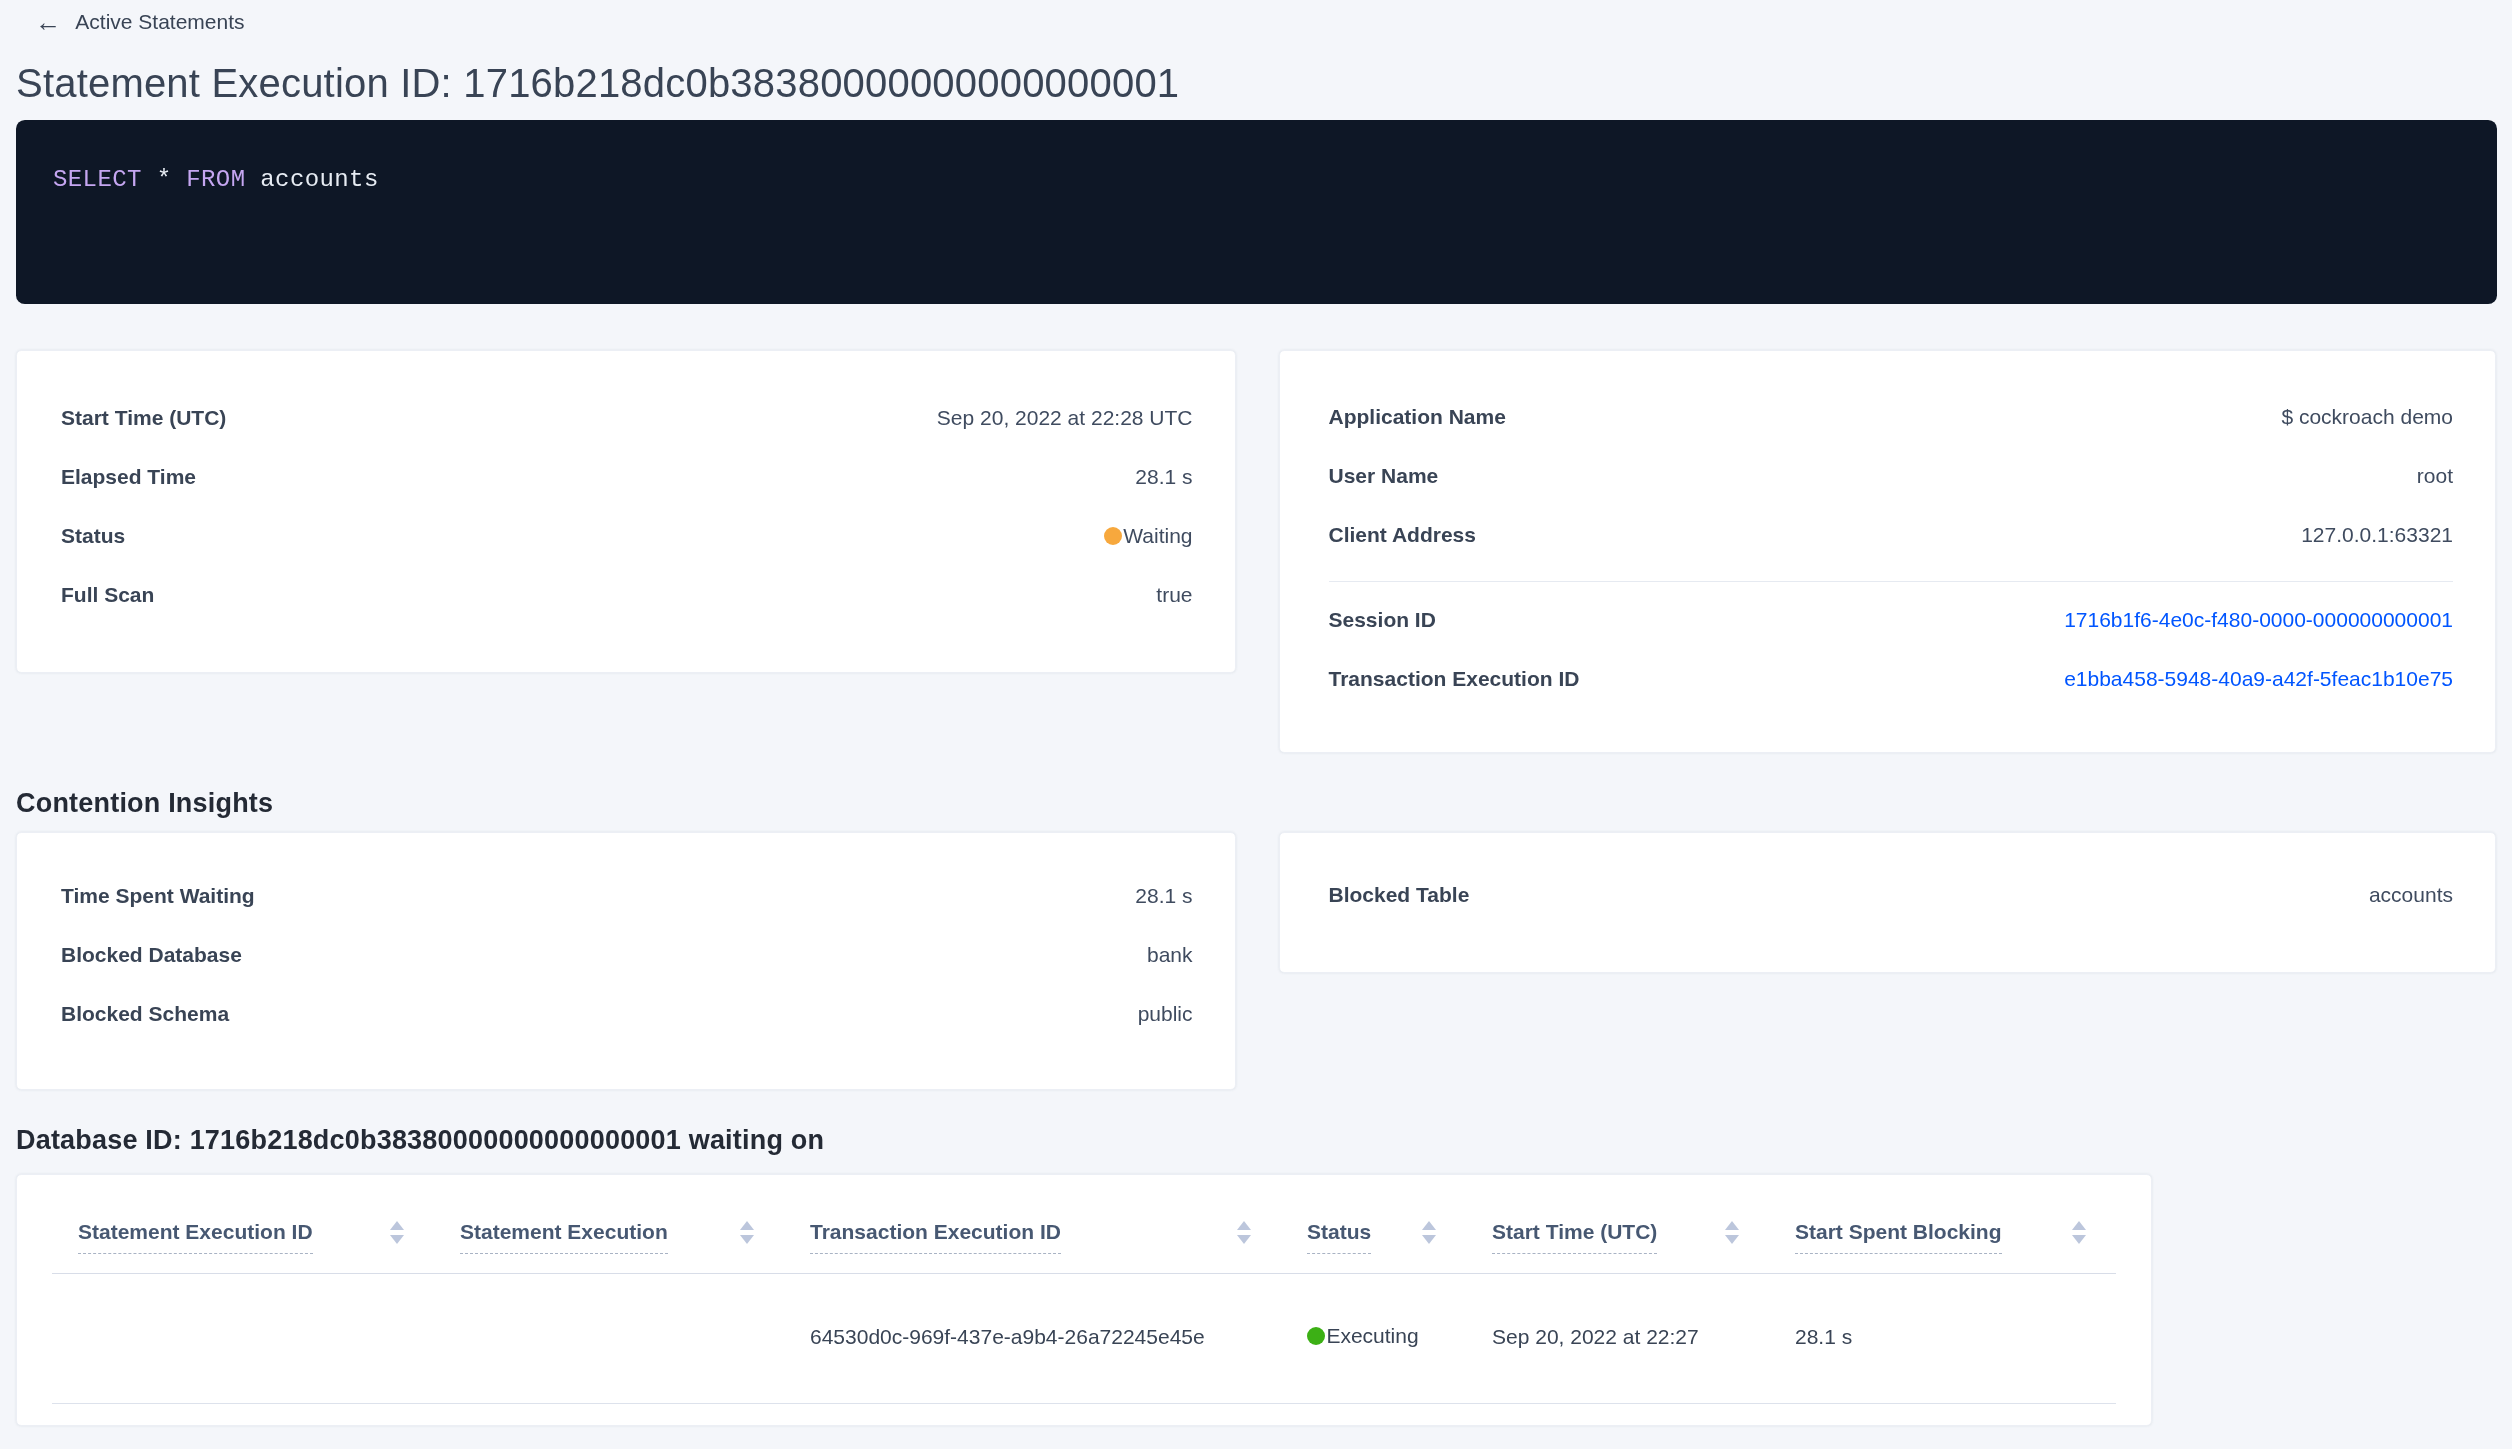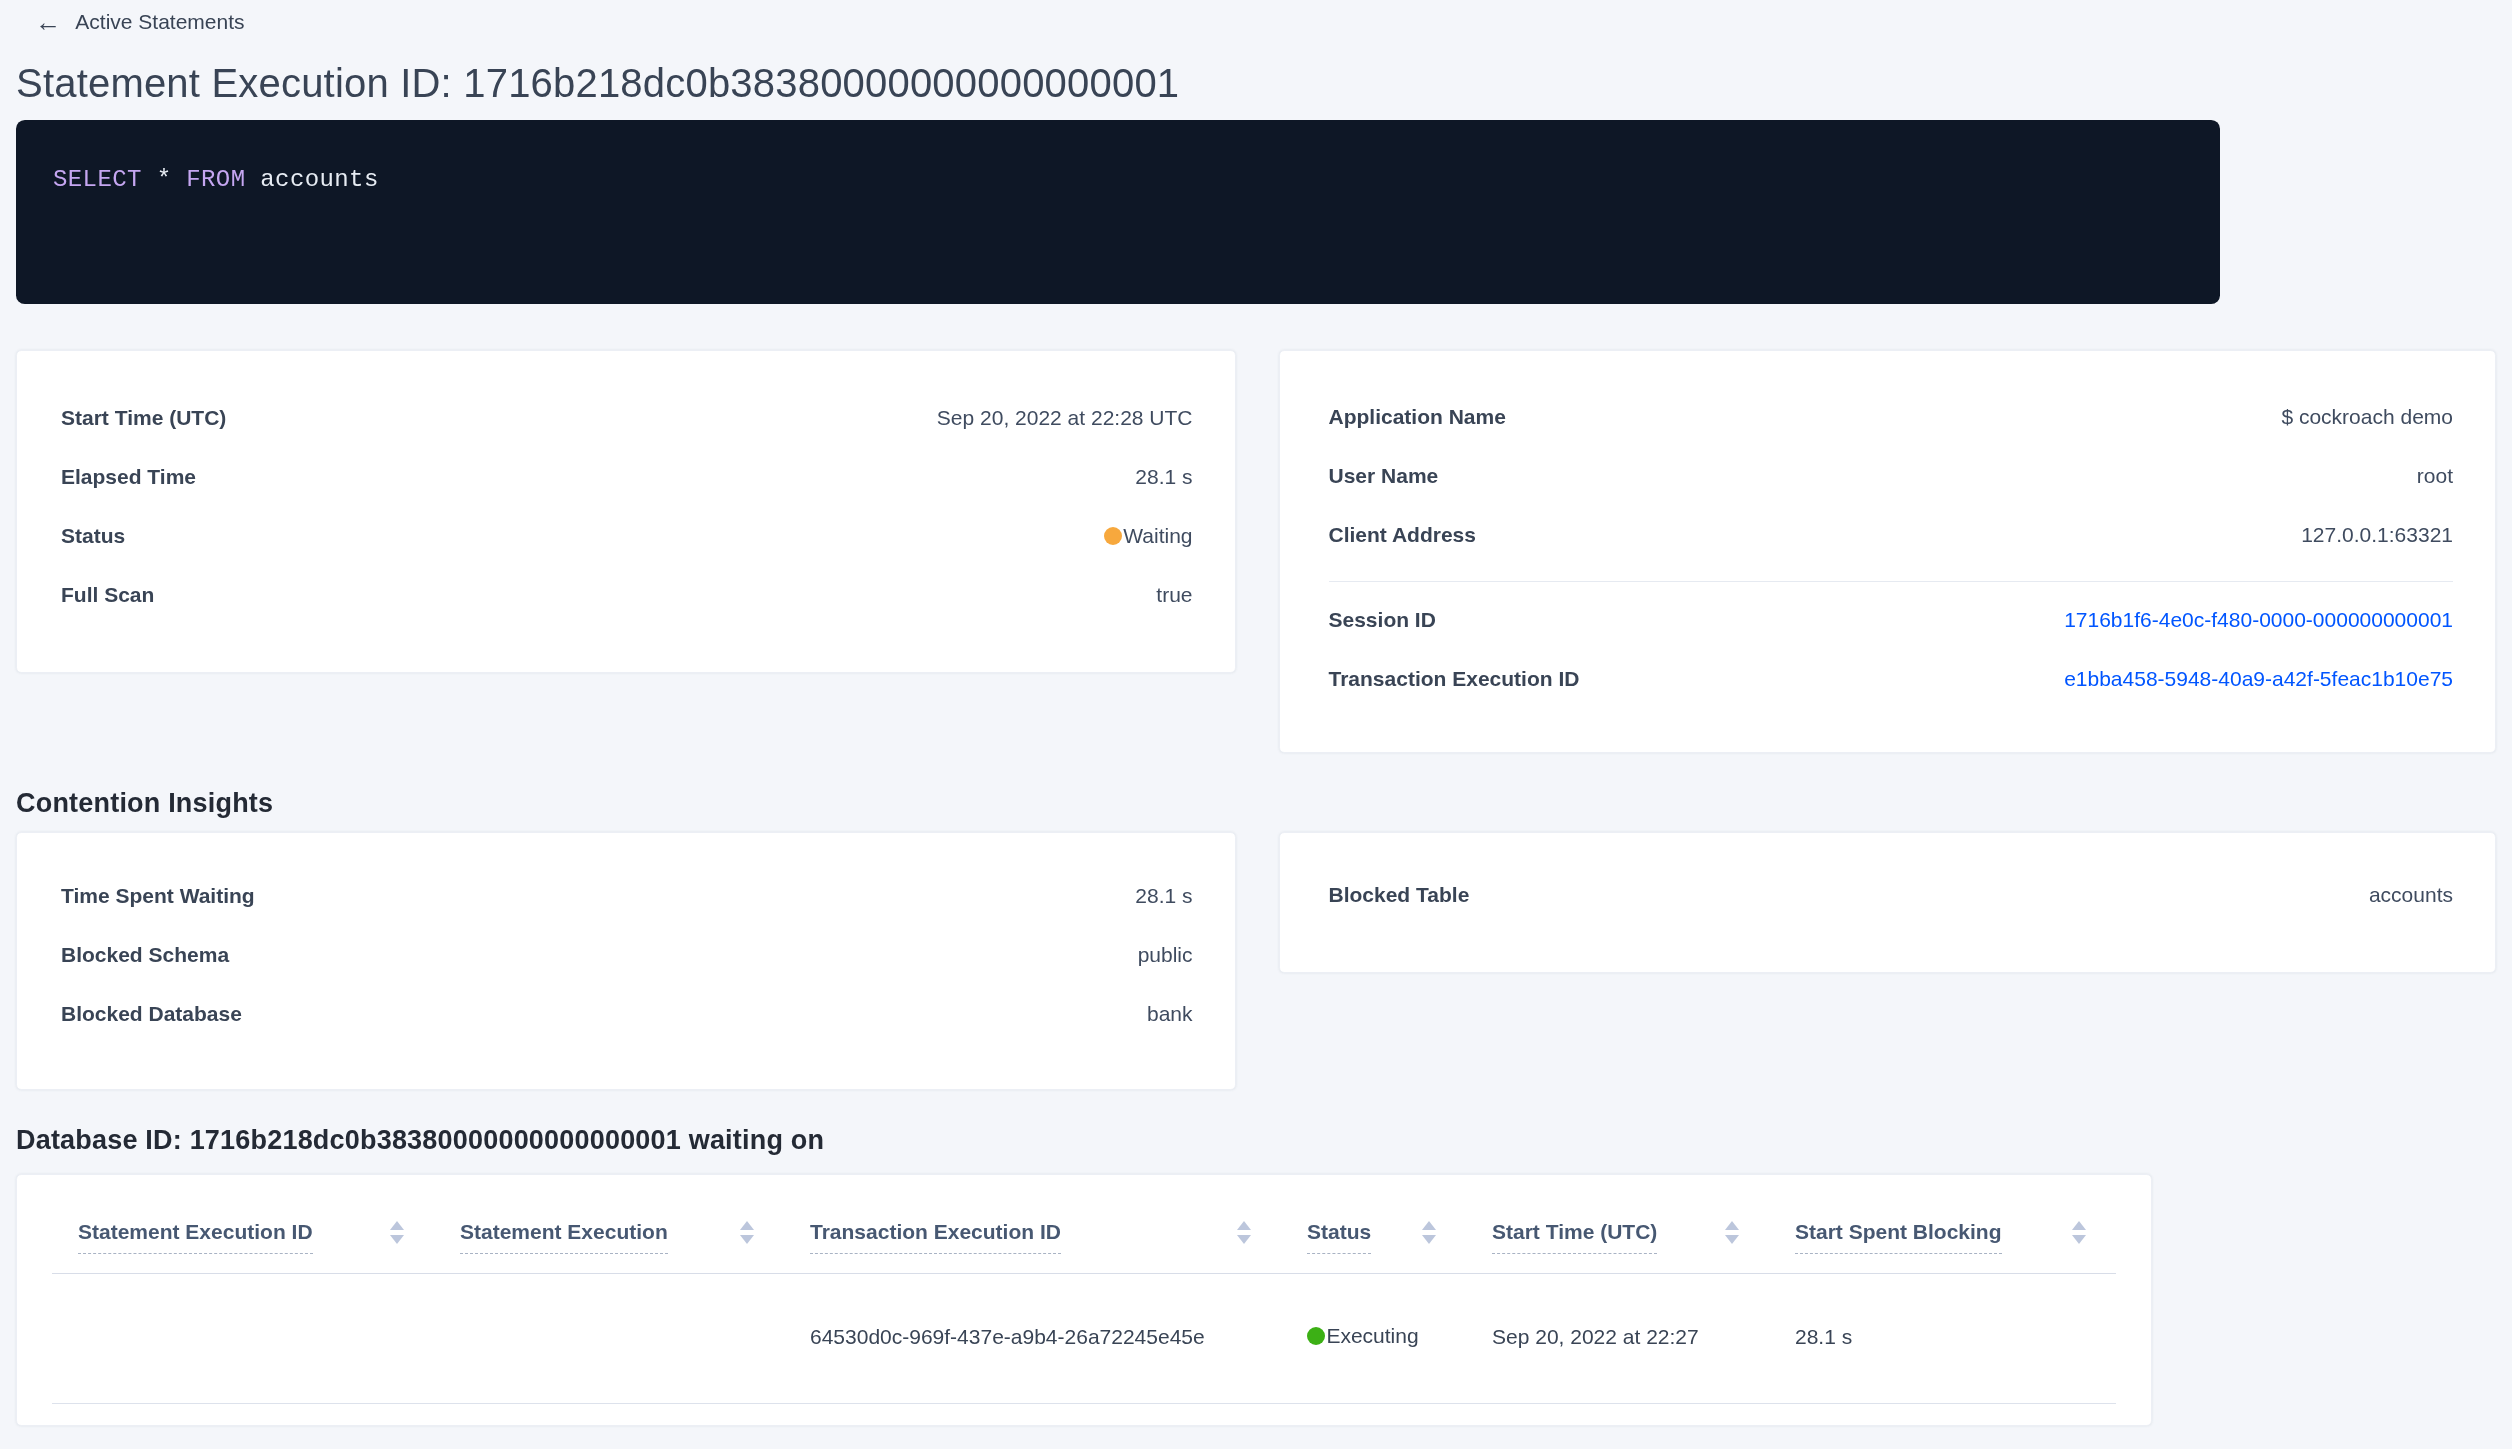--- a/index.html
+++ b/index.html
@@ -20,21 +20,21 @@
   .back-arrow { font-size:26px; line-height:26px; color:#394455; }
 
   
   .page-title {
     margin-top:23px;
     font-size:40px; font-weight:400; color:#394455; letter-spacing:0.2px;
   }
 
   
   .sql-box {
-    margin-top:14px; height:184px; width:2204px;
+    margin-top:14px; height:184px; width:2481px;
     background:#0e1726; border-radius:8.8px;
     padding:46px 35px 0 37px;
     font-family:"Liberation Mono","DejaVu Sans Mono",monospace;
     font-size:24px; letter-spacing:0.4px;
   }
   .sql-kw  { color:#c5a6f1; }
   .sql-txt { color:#e7ecf3; }
 
   
   .cards-row { display:flex; gap:43px; align-items:flex-start; }
@@ -161,26 +161,26 @@
   <h2 class="section-heading">Contention Insights</h2>
 
   <div class="cards-row row-2">
 
     <div class="card card-waiting">
       <div class="info-row">
         <span class="info-label">Time Spent Waiting</span>
         <span class="info-value">28.1 s</span>
       </div>
       <div class="info-row">
+        <span class="info-label">Blocked Database</span>
+        <span class="info-value">bank</span>
+      </div>
+      <div class="info-row">
         <span class="info-label">Blocked Schema</span>
         <span class="info-value">public</span>
-      </div>
-      <div class="info-row">
-        <span class="info-label">Blocked Database</span>
-        <span class="info-value">bank</span>
       </div>
     </div>
 
     <div class="card card-blocked">
       <div class="info-row">
         <span class="info-label">Blocked Table</span>
         <span class="info-value">accounts</span>
       </div>
     </div>
 

